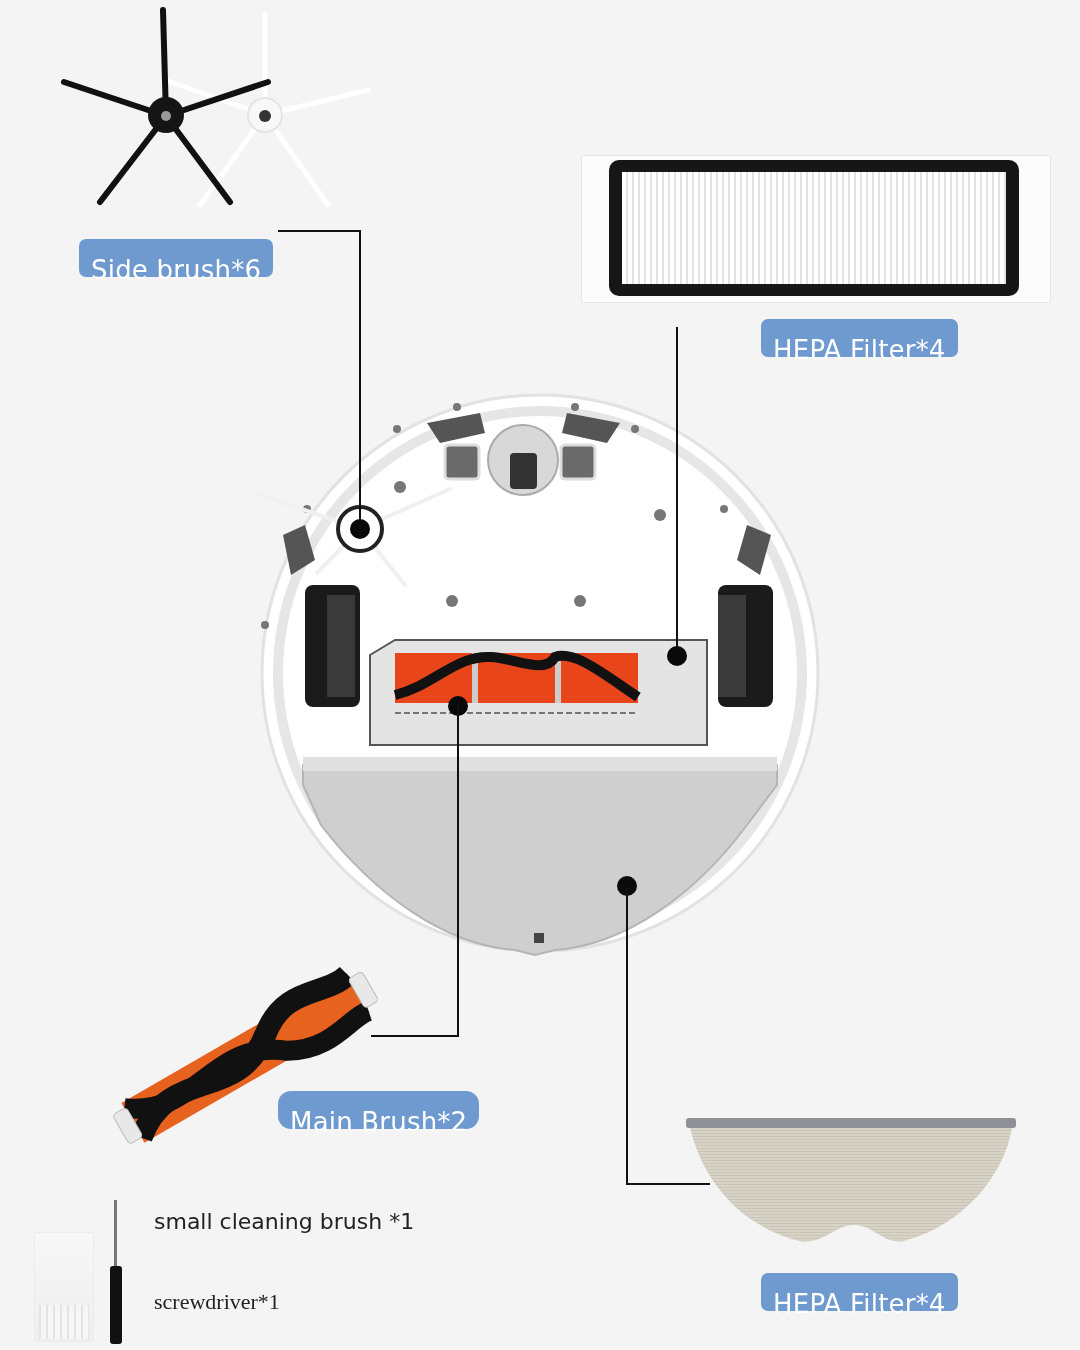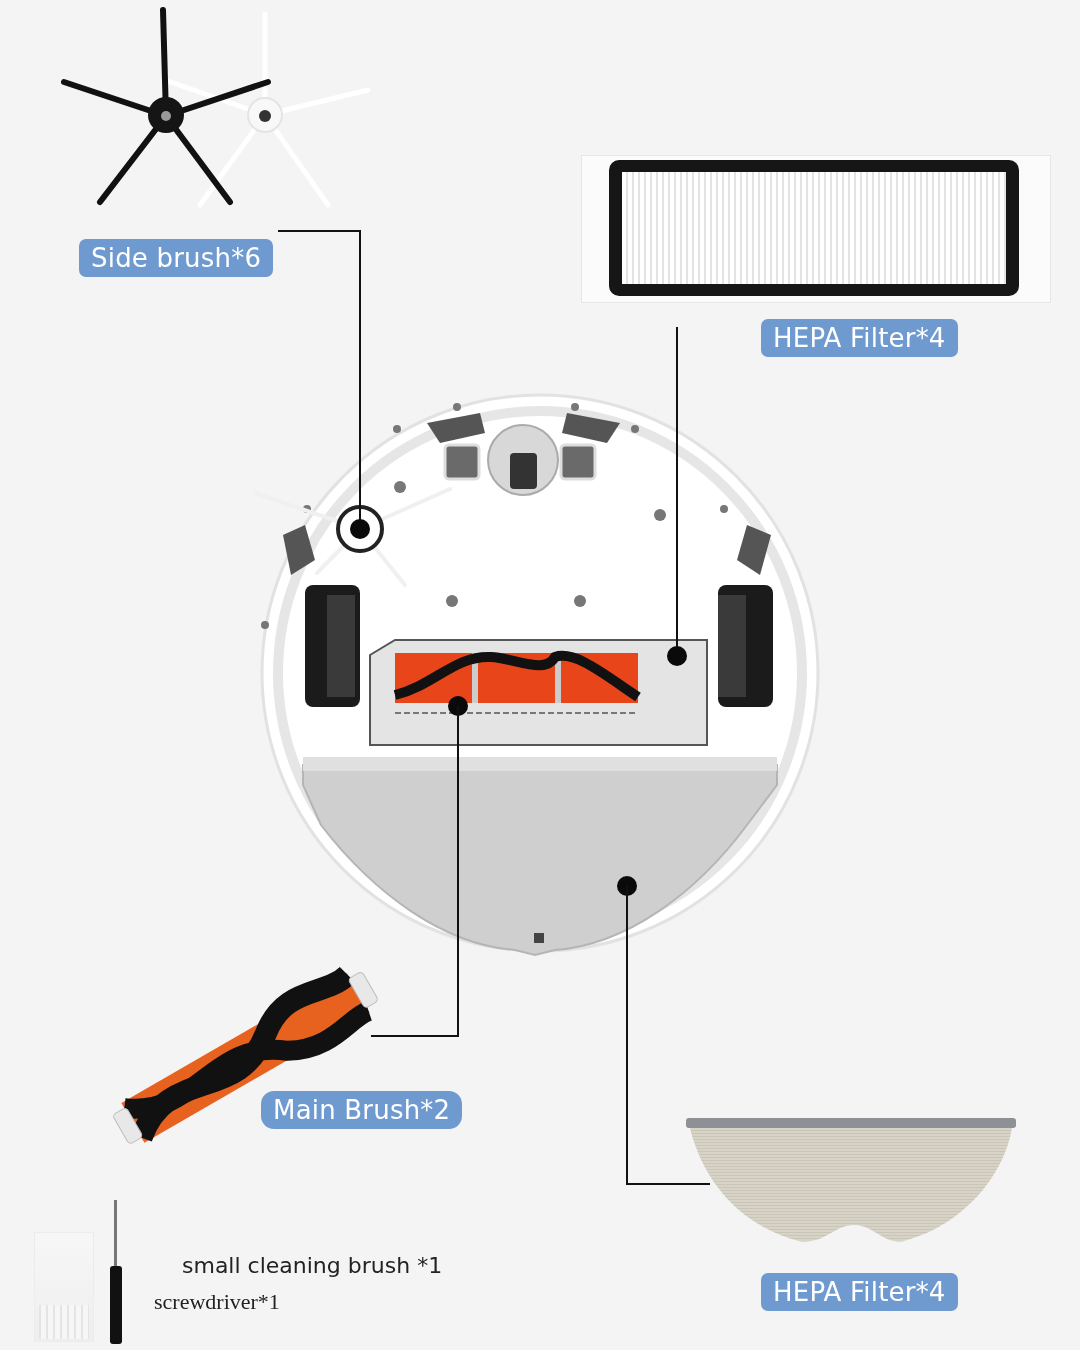--- a/index.html
+++ b/index.html
@@ -1,18 +1,18 @@
 <!DOCTYPE html>
 <html><head>
 <meta charset="utf-8">
 <style>
   html, body { margin:0; padding:0; }
   body { width:1080px; height:1350px; background:#f4f4f4; position:relative; overflow:hidden; font-family:"DejaVu Sans", sans-serif; }
   .abs { position:absolute; }
-  .tag { position:absolute; background:#6f9ad0; color:#ffffff; border-radius:7px; font-size:26px; line-height:38px; height:38px; padding:0 12px; box-sizing:border-box; white-space:nowrap; letter-spacing:0.2px; }
+  .tag { position:absolute; background:#6f9ad0; color:#ffffff; border-radius:7px; font-size:26px; line-height:38px; height:38px; padding:12px 12px; box-sizing:border-box; white-space:nowrap; letter-spacing:0.2px; }
   .line { position:absolute; background:#111; }
   .dot { position:absolute; width:20px; height:20px; border-radius:50%; background:#0a0a0a; }
   .note { position:absolute; font-size:22px; color:#222; line-height:36px; white-space:nowrap; }
 </style>
 </head>
 <body>
 
 <svg class="abs" style="left:50px;top:0;" width="330" height="215" viewBox="0 0 330 215">
   <g stroke="#ffffff" stroke-width="5" stroke-linecap="round">
     <line x1="215" y1="115" x2="215" y2="14"></line>
@@ -115,21 +115,21 @@
 <svg class="abs" style="left:95px;top:955px;" width="300" height="205" viewBox="0 0 300 205">
   <g transform="rotate(-30 150 102)">
     <rect x="20" y="80" width="260" height="46" fill="#e8621f"></rect>
     <path d="M20 120 C80 70 120 140 180 92 C220 60 250 90 280 82" stroke="#111" stroke-width="22" fill="none"></path>
     <path d="M20 86 C80 130 130 70 190 118 C230 140 260 120 280 124" stroke="#111" stroke-width="20" fill="none"></path>
     <rect x="6" y="86" width="16" height="34" rx="4" fill="#e8e8e8" stroke="#bbb"></rect>
     <rect x="278" y="86" width="16" height="34" rx="4" fill="#e8e8e8" stroke="#bbb"></rect>
   </g>
 </svg>
 
-<div class="tag" style="left:261px;top:1091px;border-radius:13px;">Main Brush*2</div>
+<div class="tag" style="left:278px;top:1091px;border-radius:13px;">Main Brush*2</div>
 
 <svg class="abs" style="left:684px;top:1115px;" width="334" height="135" viewBox="0 0 334 135">
   <rect x="2" y="3" width="330" height="10" rx="3" fill="#8f8f96"></rect>
   <path d="M6 13 L328 13 C320 60 280 110 220 126 C200 130 190 110 170 110 C150 110 140 130 115 126 C60 112 20 70 6 13 Z" fill="#d7d3c6"></path>
   <path d="M6 13 L328 13 C320 60 280 110 220 126 C200 130 190 110 170 110 C150 110 140 130 115 126 C60 112 20 70 6 13 Z" fill="url(#mopTex)" opacity="0.5"></path>
   <defs>
     <pattern id="mopTex" width="6" height="3" patternUnits="userSpaceOnUse">
       <rect width="6" height="1" fill="#bdb7a6"></rect>
     </pattern>
   </defs>
@@ -138,14 +138,14 @@
 <div class="tag" style="left:761px;top:1273px;">HEPA Filter*4</div>
 
 <div class="abs" style="left:34px;top:1232px;width:60px;height:110px;background:linear-gradient(#f7f7f7,#eeeeee);border:1px solid #ececec;box-sizing:border-box;">
   <div style="position:absolute;left:4px;bottom:2px;width:50px;height:34px;background:repeating-linear-gradient(90deg,#e4e4e4 0px,#e4e4e4 2px,#f6f6f6 2px,#f6f6f6 7px);"></div>
 </div>
 <div class="abs" style="left:110px;top:1200px;width:12px;height:145px;">
   <div style="position:absolute;left:4px;top:0;width:3px;height:70px;background:#777;"></div>
   <div style="position:absolute;left:0;top:66px;width:12px;height:78px;background:#111;border-radius:3px;"></div>
 </div>
 
-<div class="note" style="left:154px;top:1248px;margin-left:28px;">small cleaning brush *1</div>
+<div class="note" style="left:154px;top:1204px;">small cleaning brush *1</div>
 <div class="note" style="left:154px;top:1284px;font-family:Liberation Serif, serif;">screwdriver*1</div>
 
 </body></html>

